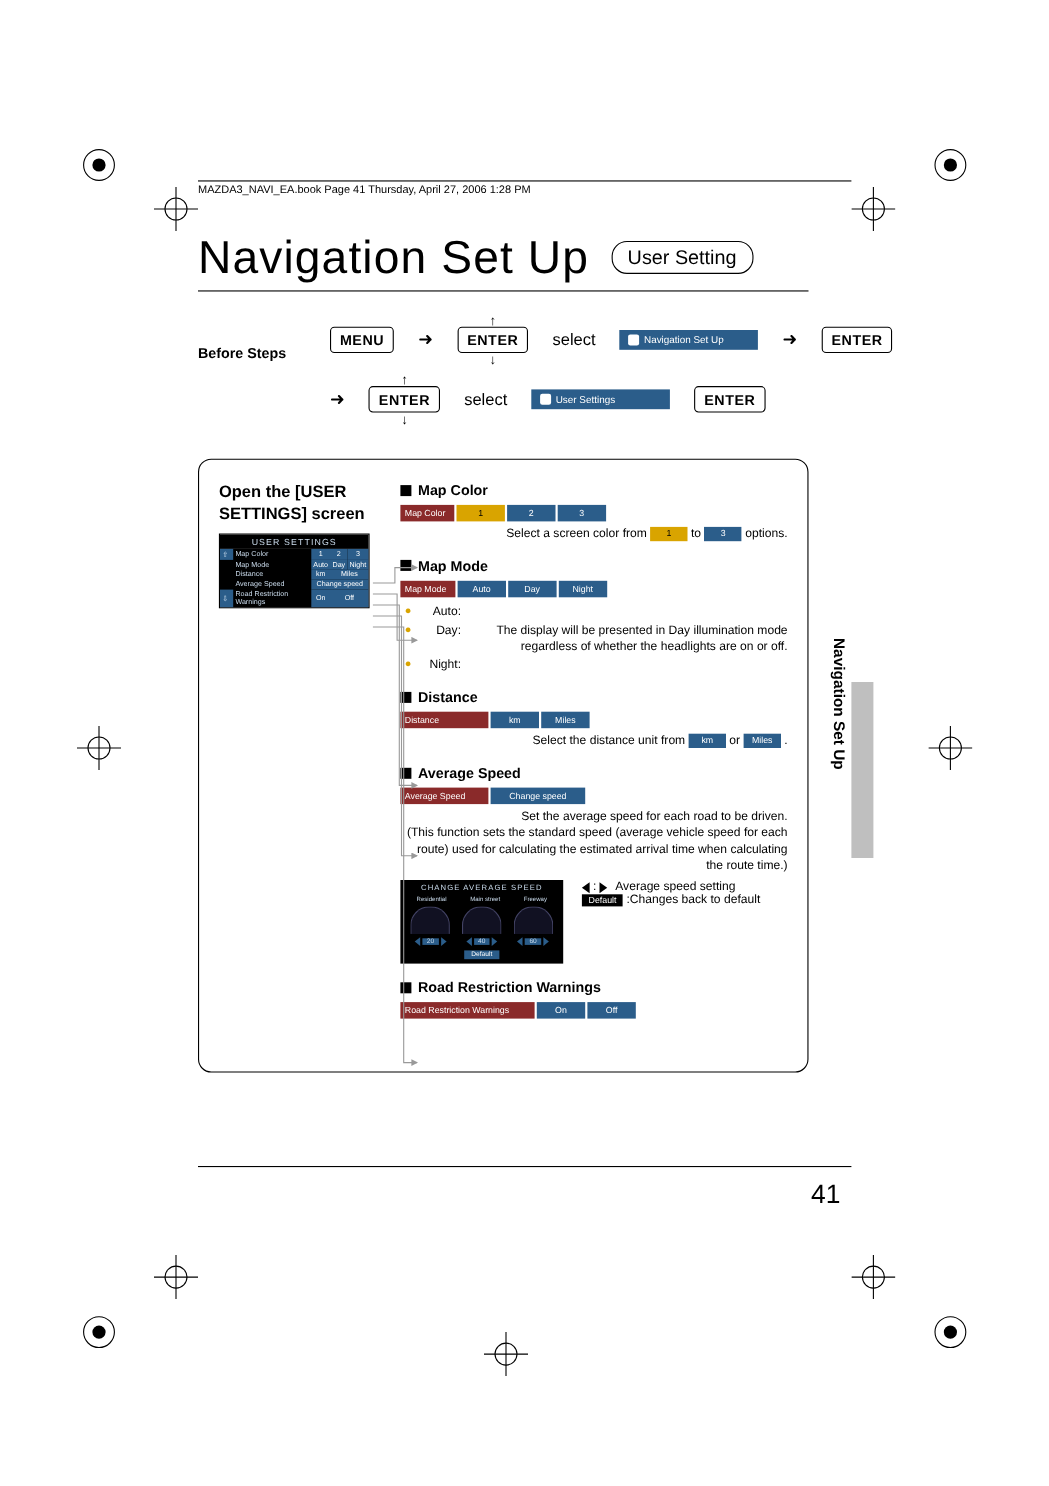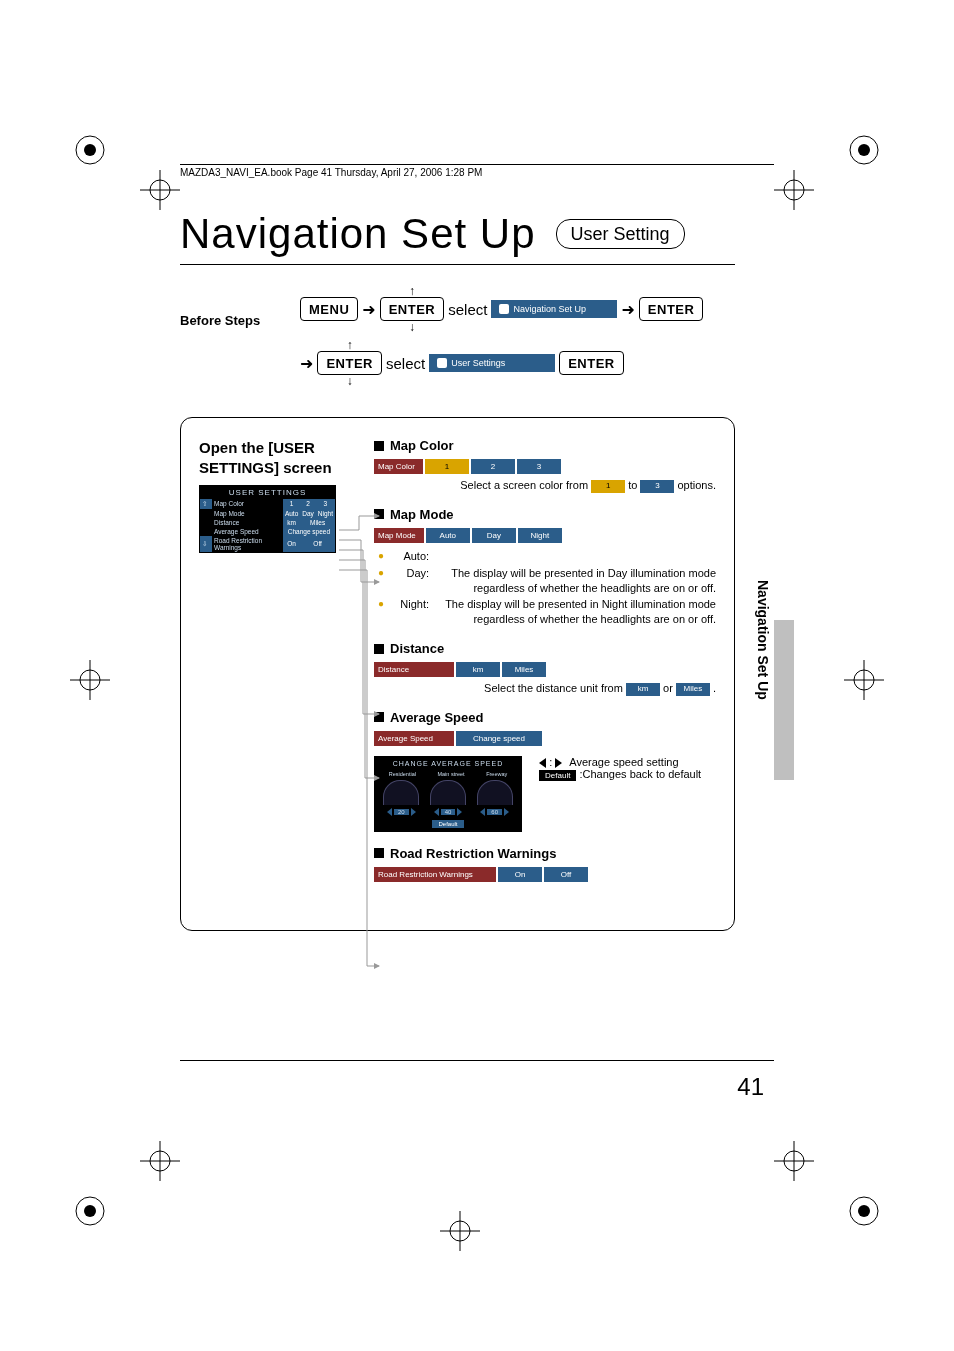--- a/index.html
+++ b/index.html
@@ -90,21 +90,21 @@
     font-size: 13px;
     position: absolute;
     left: 0;
     top: 28px;
   }
   .flow-row {
     margin-left: 120px;
     margin-top: 6px;
     display: flex;
     align-items: center;
-    gap: 4px;
+    gap: 22px;
     font-size: 15px;
   }
   .btn-box {
     display: inline-flex;
     align-items: center;
     justify-content: center;
     height: 22px;
     padding: 0 8px;
     border: 1.5px solid #000;
     border-radius: 4px;
@@ -135,21 +135,20 @@
   }
   .chip .ic { width: 10px; height: 10px; background: #fff; border-radius: 2px; display:inline-block; }
 
   
   .panel {
     margin-top: 30px;
     border: 1px solid #000;
     border-radius: 12px;
     padding: 20px 18px 30px 18px;
     display: flex;
-    gap: 10px;
   }
   .panel-left { width: 165px; flex: 0 0 165px; position: relative; }
   .panel-left h3 { font-size: 15px; margin: 0 0 6px 0; line-height: 1.35; }
   .screenshot {
     width: 135px;
     border: 1px solid #000;
   }
   .screenshot .ss-title {
     text-align: center;
     font-size: 8px;
@@ -504,21 +503,20 @@
             <div class="kv">
                 <span class="bullet">●</span>
                 <span class="k">Day</span>
                 <span class="colon">:</span>
                 <span class="v">The display will be presented in Day illumination mode regardless of whether the headlights are on or off.</span>
               </div>
             <div class="kv">
                 <span class="bullet">●</span>
                 <span class="k">Night</span>
                 <span class="colon">:</span>
-                <span class="v">The display will be presented in Night illumination mode regardless of whether the headlights are on or off.</span>
               </div>
           </div>
         </div>
 
         <div class="sec">
           <div class="sec-h">
               <span class="square"></span>
               <span>Distance</span>
             </div>
           <div class="bar">
@@ -537,20 +535,22 @@
 
         <div class="sec">
           <div class="sec-h">
               <span class="square"></span>
               <span>Average Speed</span>
             </div>
           <div class="bar">
             <span class="lbl" style="min-width:68px">Average Speed</span>
             <span class="opt" style="min-width:70px">Change speed</span>
           </div>
+          <div class="desc" style="white-space:pre-line">Set the average speed for each road to be driven.
+(This function sets the standard speed (average vehicle speed for each route) used for calculating the estimated arrival time when calculating the route time.)</div>
 
           <div style="margin-top:6px">
             <div class="cas">
               <div class="cas-title">CHANGE AVERAGE SPEED</div>
               <div class="row3">
                 <span>Residential</span>
                 <span>Main street</span>
                 <span>Freeway</span>
               </div>
               <div class="gauges">

